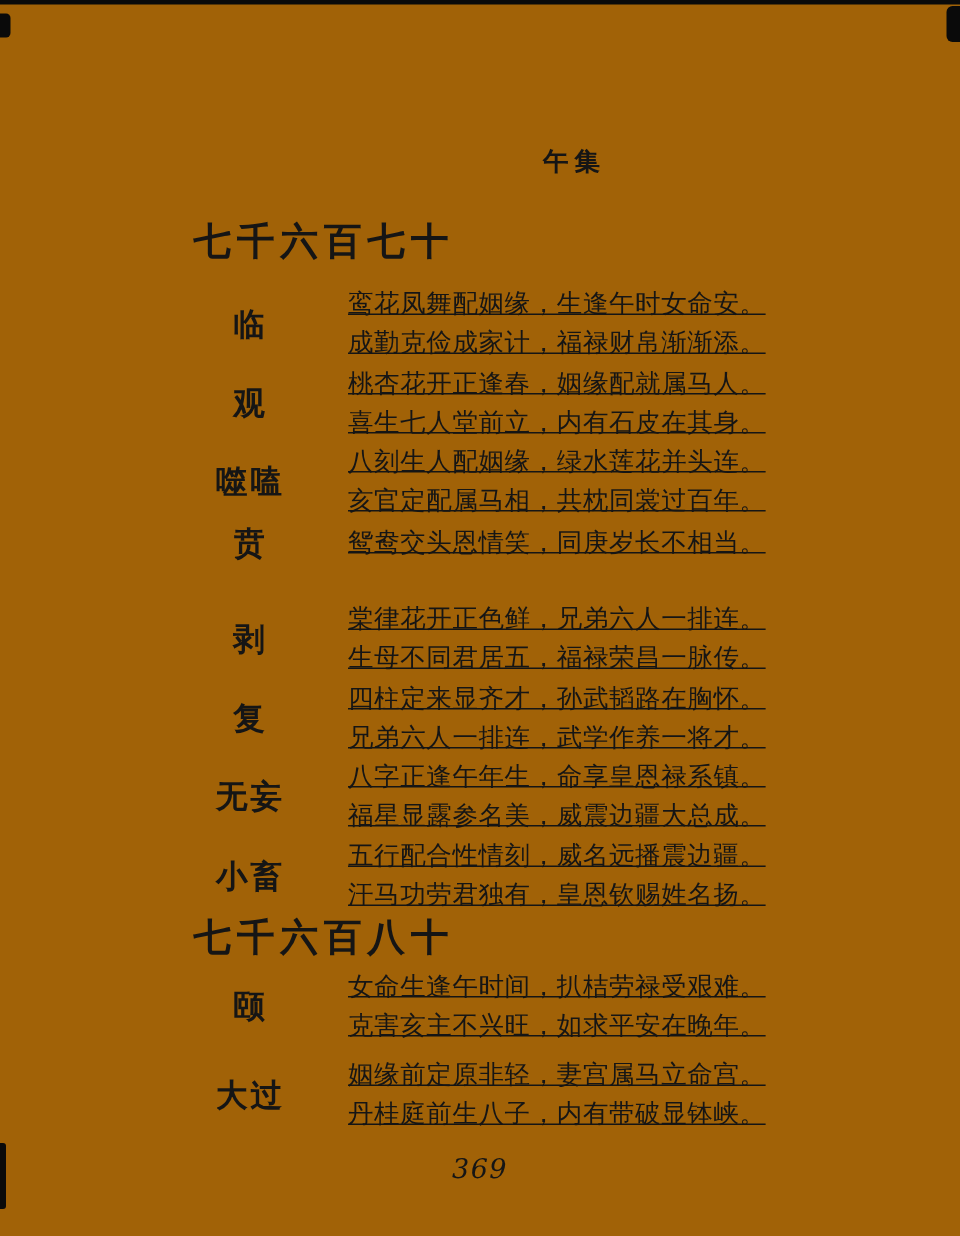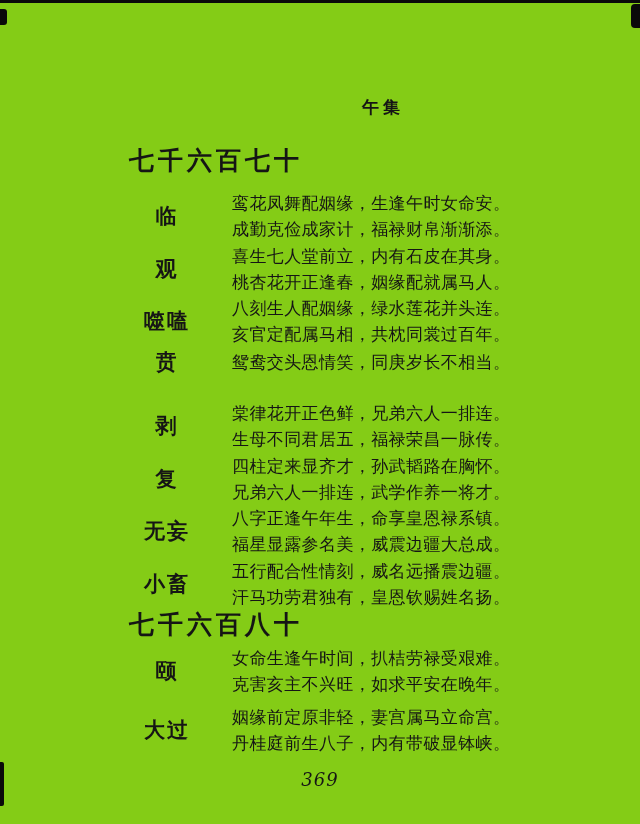--- a/index.html
+++ b/index.html
@@ -4,21 +4,21 @@
 <style>
   html, body { margin: 0; padding: 0; }
   body {
     width: 640px; height: 824px;
     background: #ffffff;
     font-family: "DejaVu Serif", "Liberation Serif", serif;
     color: #151515;
     position: relative;
     overflow: hidden;
   }
-  .page { position: absolute; inset: 0; background: #84cc16; }
+  .page { position: absolute; inset: 0; background: #a16207; }
 
   
   .art { position: absolute; background: #0a0a0a; }
   .art-topline { left: 0; top: 0; width: 640px; height: 3px; }
   .art-tl { left: 0; top: 9px; width: 7px; height: 16px; border-radius: 0 3px 3px 0; }
   .art-tr { right: 0; top: 4px; width: 9px; height: 24px; border-radius: 4px 0 0 4px; }
   .art-bl { left: 0; top: 762px; width: 4px; height: 44px; border-radius: 0 2px 2px 0; }
 
   .header-collection {
     position: absolute; top: 96px; left: 362px;
@@ -40,20 +40,21 @@
     margin-left: 118px; width: 98px;
     text-align: center;
     font-size: 21px; font-weight: bold; letter-spacing: 2px;
     flex: 0 0 auto;
   }
   .verse { padding-left: 16px; flex: 0 0 auto; }
   .vline {
     font-size: 17px; line-height: 26.3px;
     letter-spacing: 0.4px; white-space: nowrap;
     font-weight: 500;
+    text-decoration: underline;
   }
 
   .page-number {
     position: absolute; top: 769px; left: 0; right: 0;
     text-align: center;
     font-size: 18px; font-weight: normal; font-style: italic;
     letter-spacing: 1px;
   }
 </style>
 </head>
@@ -74,22 +75,22 @@
     <div class="hexname">临</div>
     <div class="verse">
       <div class="vline">鸾花凤舞配姻缘，生逢午时女命安。</div>
       <div class="vline">成勤克俭成家计，福禄财帛渐渐添。</div>
     </div>
   </div>
 
   <div class="entry" style="top:243px">
     <div class="hexname">观</div>
     <div class="verse">
+      <div class="vline">桃杏花开正逢春，姻缘配就属马人。</div>
       <div class="vline">喜生七人堂前立，内有石皮在其身。</div>
-      <div class="vline">桃杏花开正逢春，姻缘配就属马人。</div>
     </div>
   </div>
 
   <div class="entry" style="top:295px">
     <div class="hexname">噬嗑</div>
     <div class="verse">
       <div class="vline">八刻生人配姻缘，绿水莲花并头连。</div>
       <div class="vline">亥官定配属马相，共枕同裳过百年。</div>
     </div>
   </div>

